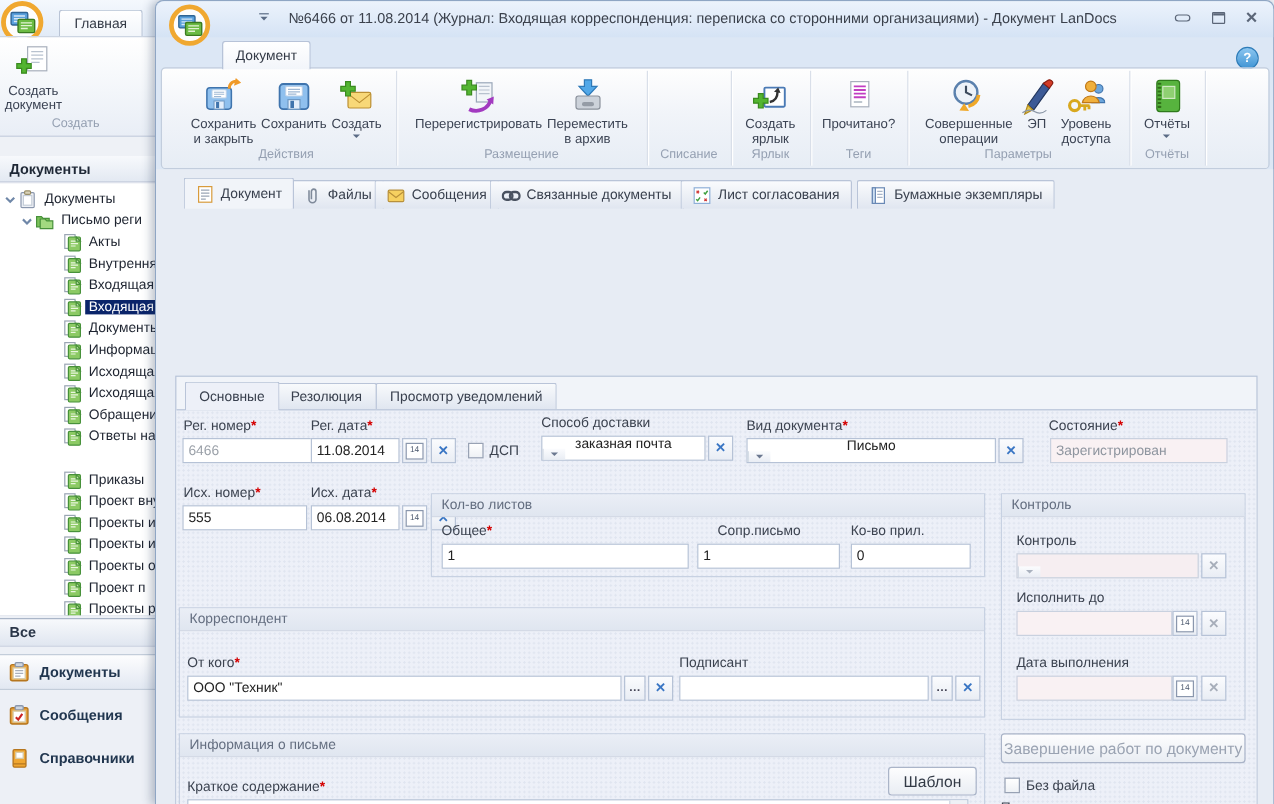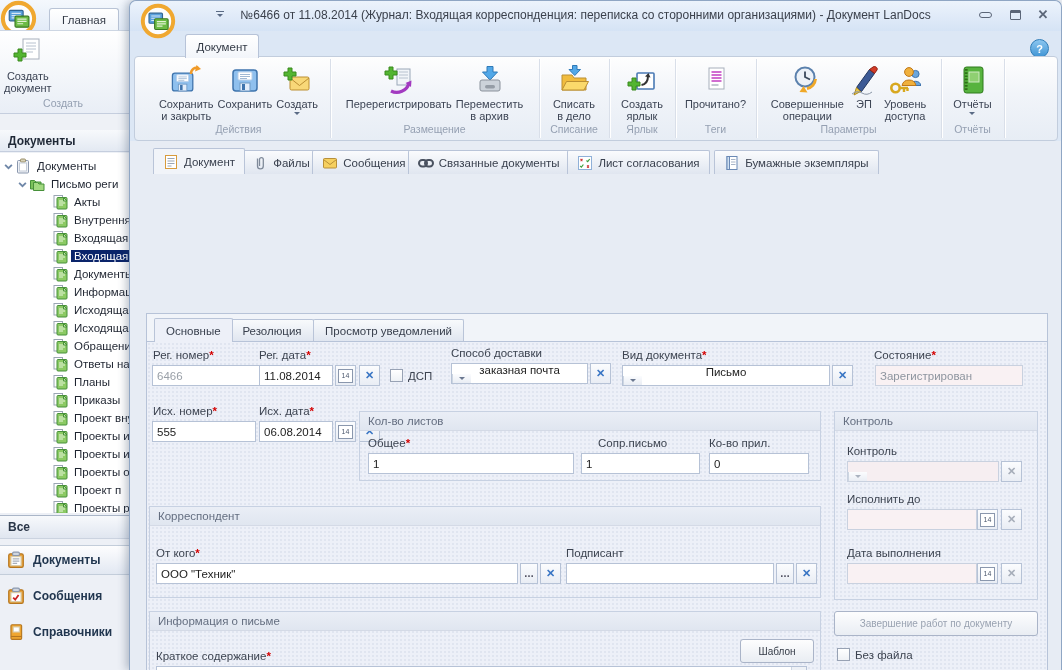--- a/index.html
+++ b/index.html
@@ -67,21 +67,21 @@
   .calglyph{width:13px;height:12px;border:1px solid #8a97ad;background:#fff;font-size:7px;color:#4c596e;display:flex;align-items:center;justify-content:center;}
   .combo{position:absolute;height:21px;border:1px solid #b6c2d6;background:#fff;display:flex;align-items:center;box-sizing:border-box;flex-direction:column;}
   .combo .val{flex:1;font-size:11.5px;color:#222;padding:0 4px;white-space:nowrap;overflow:hidden;}
   .combo .db{width:18px;align-self:stretch;border-left:1px solid #cdd6e2;background:linear-gradient(#fbfcfe,#e9edf4);display:flex;align-items:center;justify-content:center;cursor:pointer;}
   .combo .db .tri{width:0;height:0;border:3.5px solid transparent;border-top-color:#6b7890;margin-top:3px;}
   .combo.dis{background:#f6eef1;border-color:#c9d1df;}
   .combo.dis .db .tri{border-top-color:#aab2bf;}
   .gbox{position:absolute;border:1px solid #c7d1e2;box-sizing:border-box;}
   .gbox .ghead{height:18px;background:linear-gradient(#eaeef6,#e0e6f0);border-bottom:1px solid #d4dae6;font-size:11.5px;color:#646e80;display:flex;align-items:center;padding-left:8px;}
   .chk{position:absolute;width:13px;height:13px;border:1px solid #98a2b4;background:linear-gradient(#fff,#eef1f5);box-sizing:border-box;cursor:pointer;}
-  .pbtn{position:absolute;border:1px solid #aab4c8;border-radius:3px;background:linear-gradient(#fdfdfe,#e9edf3);font-size:10px;color:#333a46;display:flex;align-items:center;justify-content:center;box-sizing:border-box;cursor:pointer;font-family:"Liberation Sans",sans-serif;}
+  .pbtn{position:absolute;border:1px solid #aab4c8;border-radius:3px;background:linear-gradient(#fdfdfe,#e9edf3);font-size:13px;color:#333a46;display:flex;align-items:center;justify-content:center;box-sizing:border-box;cursor:pointer;font-family:"Liberation Sans",sans-serif;}
   .pbtn.dis{color:#9aa3b2;cursor:default;}
   .ta{position:absolute;border:1px solid #b6c2d6;background:#fff;font-size:11.5px;color:#222;padding:2px 18px 2px 4px;box-sizing:border-box;}
   .ta .sarr{position:absolute;right:0;top:0;bottom:0;width:15px;background:#eef1f6;border-left:1px solid #cdd6e2;display:flex;flex-direction:column;justify-content:space-between;align-items:center;padding:2px 0;box-sizing:border-box;}
   .ta .sarr .u{width:0;height:0;border:4px solid transparent;border-bottom-color:#b8c0cc;}
 </style>
 </head>
 <body>
 
 <div id="bgwin" class="abs">
   <div id="bg-top" class="abs"></div>
@@ -242,31 +242,20 @@
         <span style="margin-right:3px;">
           <svg width="16" height="16" viewBox="0 0 16 16">
             <rect x="2" y="1.5" width="8.5" height="11.5" fill="#fff" stroke="#9aa5b3"></rect>
             <rect x="5" y="3.5" width="10" height="11.5" rx="1" fill="#8cca64" stroke="#47913a"></rect>
             <path d="M7 7 h6 M7 9 h6 M7 11 h4" stroke="#eaf6e0"></path>
             <path d="M11.5 3.5 l3.5 3.5 h-3.5 z" fill="#c8e8ae" stroke="#47913a"></path>
           </svg>
         </span>
         <span class="lbl">Ответы на</span>
       </div>
-      <div class="trow" style="top: 220px; padding-left: 52px;">
-        <span style="margin-right:3px;">
-          <svg width="16" height="16" viewBox="0 0 16 16">
-            <rect x="2" y="1.5" width="8.5" height="11.5" fill="#fff" stroke="#9aa5b3"></rect>
-            <rect x="5" y="3.5" width="10" height="11.5" rx="1" fill="#8cca64" stroke="#47913a"></rect>
-            <path d="M7 7 h6 M7 9 h6 M7 11 h4" stroke="#eaf6e0"></path>
-            <path d="M11.5 3.5 l3.5 3.5 h-3.5 z" fill="#c8e8ae" stroke="#47913a"></path>
-          </svg>
-        </span>
-        <span class="lbl">Планы</span>
-      </div>
       <div class="trow" style="top: 238px; padding-left: 52px;">
         <span style="margin-right:3px;">
           <svg width="16" height="16" viewBox="0 0 16 16">
             <rect x="2" y="1.5" width="8.5" height="11.5" fill="#fff" stroke="#9aa5b3"></rect>
             <rect x="5" y="3.5" width="10" height="11.5" rx="1" fill="#8cca64" stroke="#47913a"></rect>
             <path d="M7 7 h6 M7 9 h6 M7 11 h4" stroke="#eaf6e0"></path>
             <path d="M11.5 3.5 l3.5 3.5 h-3.5 z" fill="#c8e8ae" stroke="#47913a"></path>
           </svg>
         </span>
         <span class="lbl">Приказы</span>
@@ -476,33 +465,20 @@
                 <rect x="11" y="21" width="10" height="3.5" rx="1.7" fill="#959ca6"></rect>
               </svg>
             </span>
             <span>Переместить</span>
             <span>в архив</span>
           </div>
         </div>
         <div class="glabel">Размещение</div>
       </div>
       <div class="rgroup" style="left: 404px; width: 70px;">
-        <div class="btns">
-          <div class="rbtn">
-            <span class="ic">
-              <svg width="32" height="32" viewBox="0 0 32 32">
-                <path d="M4 11 h10 l2 3 h12 v12 h-24 z" fill="#f1bc3e" stroke="#bb8f33"></path>
-                <path d="M4 26 l4.5 -8.5 h22 l-4.5 8.5 z" fill="#fbd96b" stroke="#bb8f33"></path>
-                <path d="M14.5 1.5 h4.5 v4 h3.5 l-5.7 6 -5.8 -6 h3.5 z" fill="#52a8e8" stroke="#2f7ab8"></path>
-              </svg>
-            </span>
-            <span>Списать</span>
-            <span>в дело</span>
-          </div>
-        </div>
         <div class="glabel">Списание</div>
       </div>
       <div class="rgroup" style="left: 474px; width: 66px;">
         <div class="btns">
           <div class="rbtn">
             <span class="ic">
               <svg width="32" height="32" viewBox="0 0 32 32">
                 <rect x="11" y="9" width="17" height="16" rx="1" fill="#fff" stroke="#4a7ab5" stroke-width="1.6"></rect>
                 <path d="M15.5 21 c5.5 -1 6.5 -5.5 6.5 -9" fill="none" stroke="#333" stroke-width="2"></path>
                 <path d="M19 12.5 l3.5 -3.5 2 4.5 z" fill="#333"></path>

